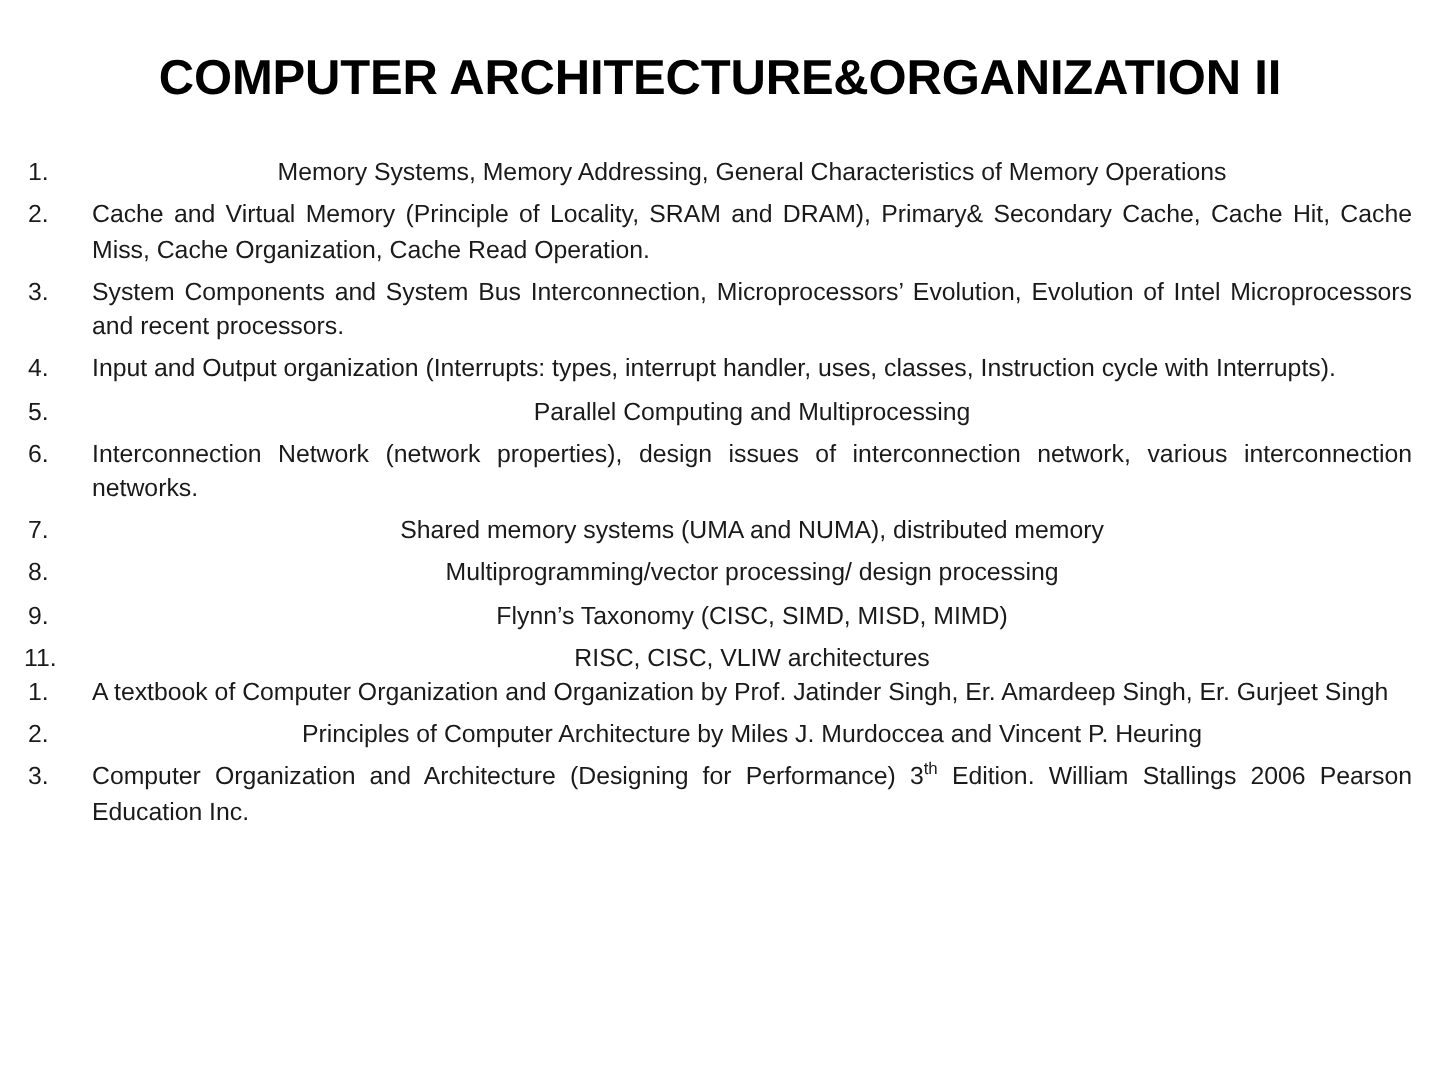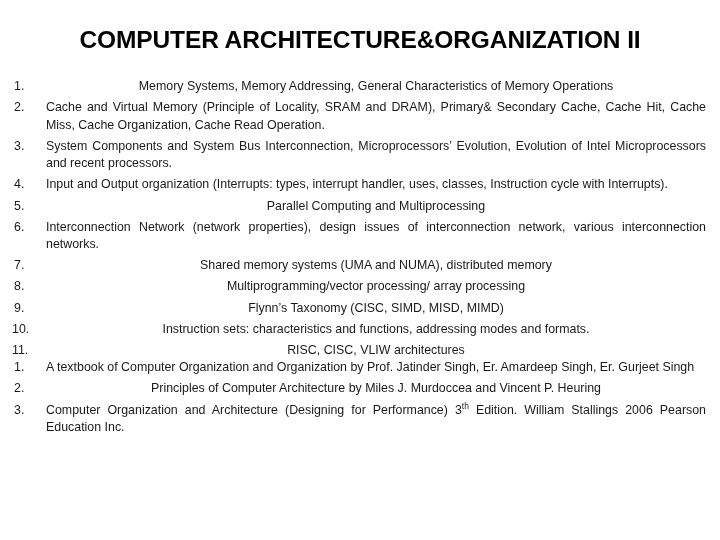--- a/index.html
+++ b/index.html
@@ -144,32 +144,28 @@
         <span class="txt">Interconnection Network (network properties), design issues of interconnection network, various interconnection networks.</span>
       </li>
 
       <li class="num-item short">
         <span class="marker">7.</span>
         <span class="txt">Shared memory systems (UMA and NUMA), distributed  memory</span>
       </li>
 
       <li class="num-item short">
         <span class="marker">8.</span>
-        <span class="txt">Multiprogramming/vector processing/ array processing</span>
+        <span class="txt">Multiprogramming/vector processing/ design processing</span>
       </li>
 
       <li class="num-item short">
         <span class="marker">9.</span>
         <span class="txt">Flynn’s Taxonomy (CISC, SIMD, MISD, MIMD)</span>
       </li>
 
-      <li class="num-item short wide-marker">
-        <span class="marker">10.</span>
-        <span class="txt">Instruction sets: characteristics and functions, addressing modes and formats.</span>
-      </li>
 
       <li class="num-item short wide-marker">
         <span class="marker">11.</span>
         <span class="txt">RISC, CISC, VLIW architectures</span>
       </li>
 
     </ul>
 
 
     <ul class="tb-list">

